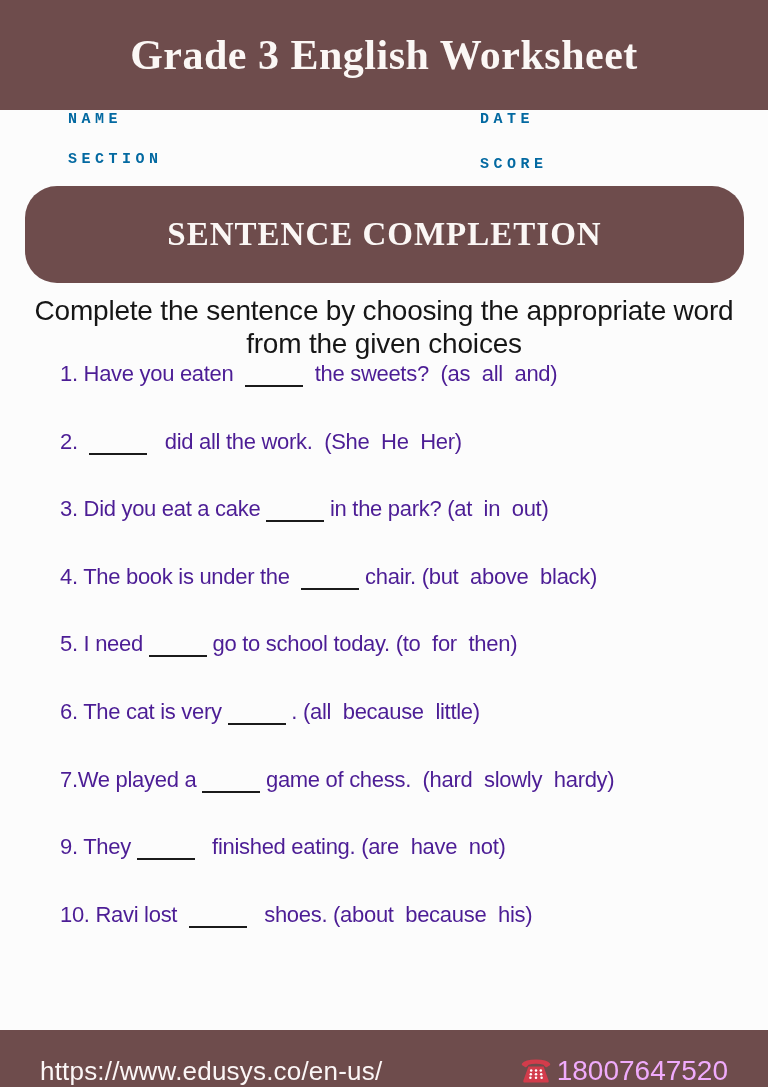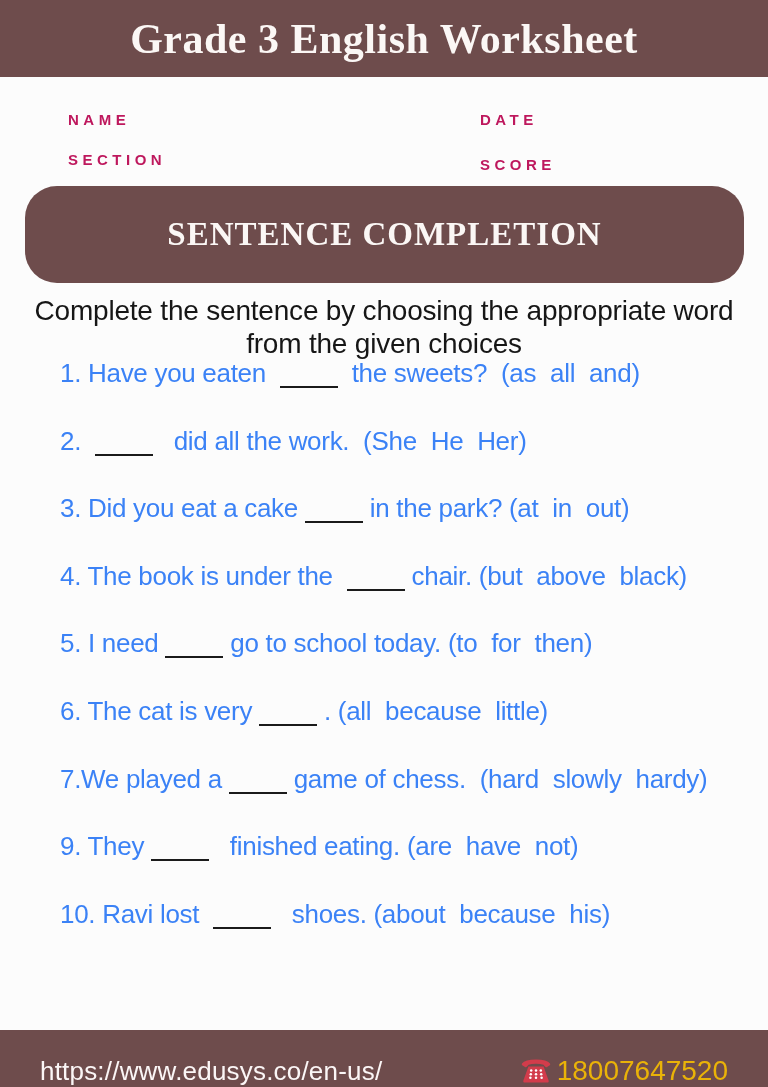--- a/index.html
+++ b/index.html
@@ -5,32 +5,32 @@
   * { margin:0; padding:0; box-sizing:border-box; }
   html,body { width:768px; }
   body {
     position:relative; width:768px; height:1087px;
     background:#fcfcfc;
     font-family:"Liberation Sans", sans-serif;
     color:#141414; overflow:hidden;
   }
   
   .top-header {
-    position:absolute; top:0; left:0; width:768px; height:77px;
+    position:absolute; top:0; left:0; width:768px; height:110px;
     background:#6e4c4c; display:flex; align-items:center; justify-content:center;
   }
   .top-header h1 {
     font-family:"Liberation Serif", serif; font-weight:700;
     font-size:42px; color:#fbf7f5; letter-spacing:0.5px;
   }
   
   .meta-label {
     position:absolute;
-    font-family:Liberation Sans, sans-serif; font-weight:700;
-    font-size:15px; letter-spacing:4.5px; color:#be185d;
+    font-family:Liberation Mono, monospace; font-weight:700;
+    font-size:15px; letter-spacing:4.5px; color:#0369a1;
   }
   .meta-name    { left:68px;  top:111px; }
   .meta-date    { left:480px; top:111px; }
   .meta-section { left:68px;  top:151px; }
   .meta-score   { left:480px; top:156px; }
   
   .banner {
     position:absolute; left:25px; top:186px; width:719px; height:97px;
     background:#6e4c4c; display:flex; align-items:center; justify-content:center;border-radius:32px;
   }
@@ -43,37 +43,37 @@
     position:absolute; top:294px; left:34px; width:700px;
     text-align:center; font-size:28px; line-height:33px;
     color:#161616; letter-spacing:-0.2px;
   }
   
   .questions {
     position:absolute; left:60px; top:340px; width:680px;
   }
   .q {
     height:67.6px; line-height:67.6px; white-space:pre;
-    font-size:26px; letter-spacing:-0.3px; color:#3b82f6;
+    font-size:22px; letter-spacing:-0.3px; color:#4c1d95;
   }
   .blank {
     display:inline-block; width:58px; height:0;
     border-bottom:2.5px solid #1b1b1b; vertical-align:-6px;
   }
   
   .footer {
     position:absolute; left:0; top:1030px; width:768px; height:57px;
     background:#6e4c4c; display:flex; align-items:flex-end;
     justify-content:space-between; padding:0 40px 0 40px;
   }
   .footer-url {
     font-size:26px; color:#fbf6f6; text-decoration:none; letter-spacing:0.2px;
   }
   .footer-phone { display:flex; align-items:center; gap:4px; }
-  .footer-phone .num { font-size:28px; color:#eab308; }
+  .footer-phone .num { font-size:28px; color:#f0abfc; }
   .phone-icon-svg { display:block; }
 </style>
 </head>
 <body>
 
 <header class="top-header">
   <h1>Grade 3 English Worksheet</h1>
 </header>
 
 <span class="meta-label meta-name">NAME</span>

